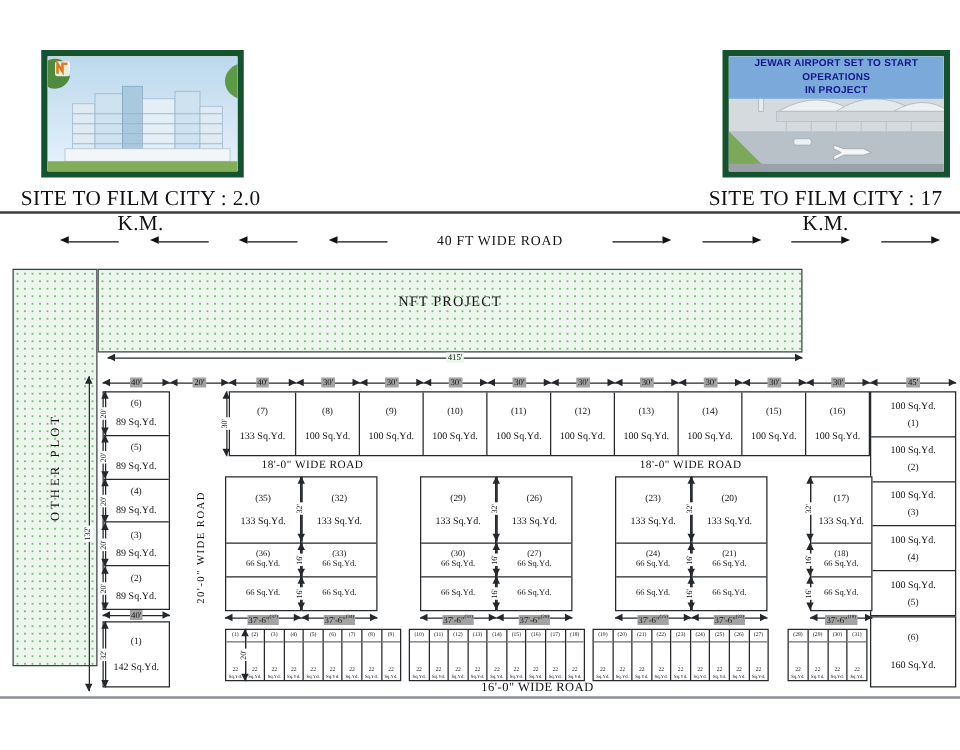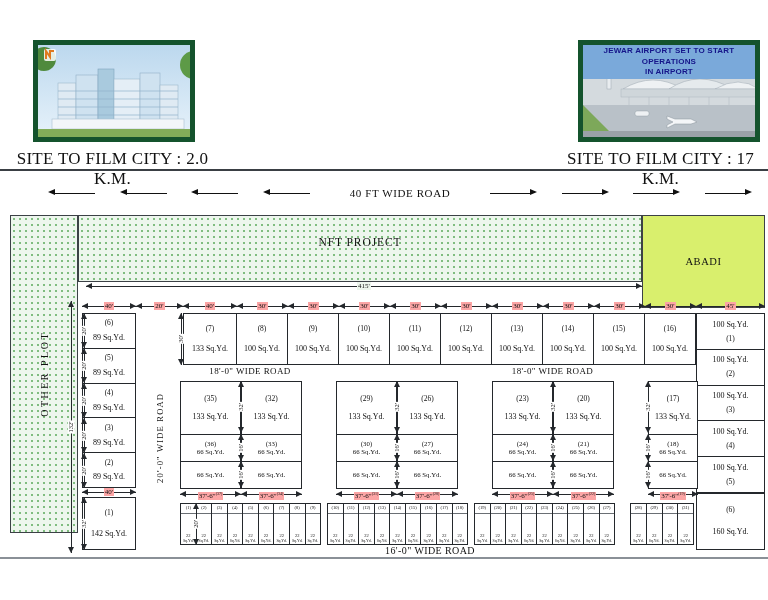--- a/index.html
+++ b/index.html
@@ -81,21 +81,21 @@
 
   
   .hdim { position:absolute; height:10px; z-index:5; }
   .hdim .dl { position:absolute; left:0; right:0; top:4.5px; height:0; border-top:1px solid #24282c; }
   .hdim::before, .hdim::after { content:""; position:absolute; top:1.5px;
     border-top:3px solid transparent; border-bottom:3px solid transparent; }
   .hdim::before { left:0; border-right:6px solid #24282c; }
   .hdim::after  { right:0; border-left:6px solid #24282c; }
   .hdim .lbl { position:absolute; left:0; right:0; top:0; text-align:center;
     font-size:7px; line-height:10px; z-index:2; }
-  .hdim .lbl span { background:#fca5a5; padding:0 1px; }
+  .hdim .lbl span { background:#a3a3a3; padding:0 1px; }
   .hdim.on-dots .lbl span { background:var(--dot-bg,#edf6ed); }
   .hdim sup { font-size:4px; vertical-align:super; }
   .vdim { position:absolute; width:10px; z-index:5; }
   .vdim .dl { position:absolute; top:0; bottom:0; left:4.5px; width:0; border-left:1px solid #24282c; }
   .vdim::before, .vdim::after { content:""; position:absolute; left:1.5px;
     border-left:3px solid transparent; border-right:3px solid transparent; }
   .vdim::before { top:0; border-bottom:6px solid #24282c; }
   .vdim::after  { bottom:0; border-top:6px solid #24282c; }
   .vdim .lbl { position:absolute; top:50%; left:50%;
     transform:translate(-50%,-50%) rotate(-90deg); font-size:6.5px; line-height:1;
@@ -137,21 +137,21 @@
       <circle cx="112" cy="95" r="2" fill="#e6e9ec"></circle>
       <rect x="6" y="4" width="12" height="12" rx="2" fill="#fff" opacity="0.85"></rect>
       <path d="M8 14 L8 6 L12 12 L12 6 L16 6" stroke="#e07a1e" stroke-width="2" fill="none"></path>
     </svg>
   </div>
   <div class="caption caption-left">SITE TO FILM CITY : 2.0 K.M.</div>
 
   <div class="card card-right">
     <div class="banner" id="banner" style="background: rgb(122, 169, 218); color: rgb(21, 21, 138);">
       <div>JEWAR AIRPORT SET TO START OPERATIONS</div>
-      <div>IN AIRPORT</div>
+      <div>IN PROJECT</div>
     </div>
     <svg width="180" height="100" viewBox="0 0 180 100" style="position:absolute;left:0;top:0;">
       <rect x="0" y="0" width="180" height="100" fill="#c9dae9"></rect>
       <rect x="0" y="34" width="180" height="66" fill="#d4dade"></rect>
       <rect x="24" y="18" width="4" height="26" fill="#e8ecef" stroke="#9aa6b0" stroke-width="0.5"></rect>
       <ellipse cx="26" cy="17" rx="5" ry="4" fill="#dfe5e9" stroke="#9aa6b0" stroke-width="0.5"></ellipse>
       <path d="M40 44 Q70 26 100 44 Z" fill="#eef1f3" stroke="#a6b0b8" stroke-width="0.6"></path>
       <path d="M86 44 Q116 24 150 44 Z" fill="#e5eaed" stroke="#a6b0b8" stroke-width="0.6"></path>
       <path d="M132 44 Q156 30 176 44 Z" fill="#eef1f3" stroke="#a6b0b8" stroke-width="0.6"></path>
       <rect x="38" y="44" width="140" height="8" fill="#cfd6da" stroke="#a6b0b8" stroke-width="0.4"></rect>
@@ -189,23 +189,20 @@
     <div class="arr r"></div>
   </div>
 
   <div id="site">
     <div class="zone dotted other-plot">
       <span class="vtext">OTHER PLOT</span>
     </div>
     <div class="zone dotted nft">
       <span class="zlabel">NFT PROJECT</span>
     </div>
-    <div class="zone abadi">
-      <span class="zlabel">ABADI</span>
-    </div>
     <div class="roadlbl" style="left:170px;top:151px;width:160px;">18'-0" WIDE ROAD</div>
     <div class="roadlbl" style="left:475px;top:151px;width:155px;">18'-0" WIDE ROAD</div>
     <div class="roadlbl vert" style="left:155px;top:163px;width:14px;height:120px;">20'-0" WIDE ROAD</div>
     <div class="roadlbl" style="left:320px;top:330px;width:220px;font-size:10px;">16'-0" WIDE ROAD</div>
   <div class="hdim" style="left: 82px; top: 86px; width: 54px; height: 10px;">
         <div class="dl"></div>
         <div class="lbl"><span>40'</span></div>
       </div>
       <div class="hdim" style="left: 136px; top: 86px; width: 47px; height: 10px;">
         <div class="dl"></div>

